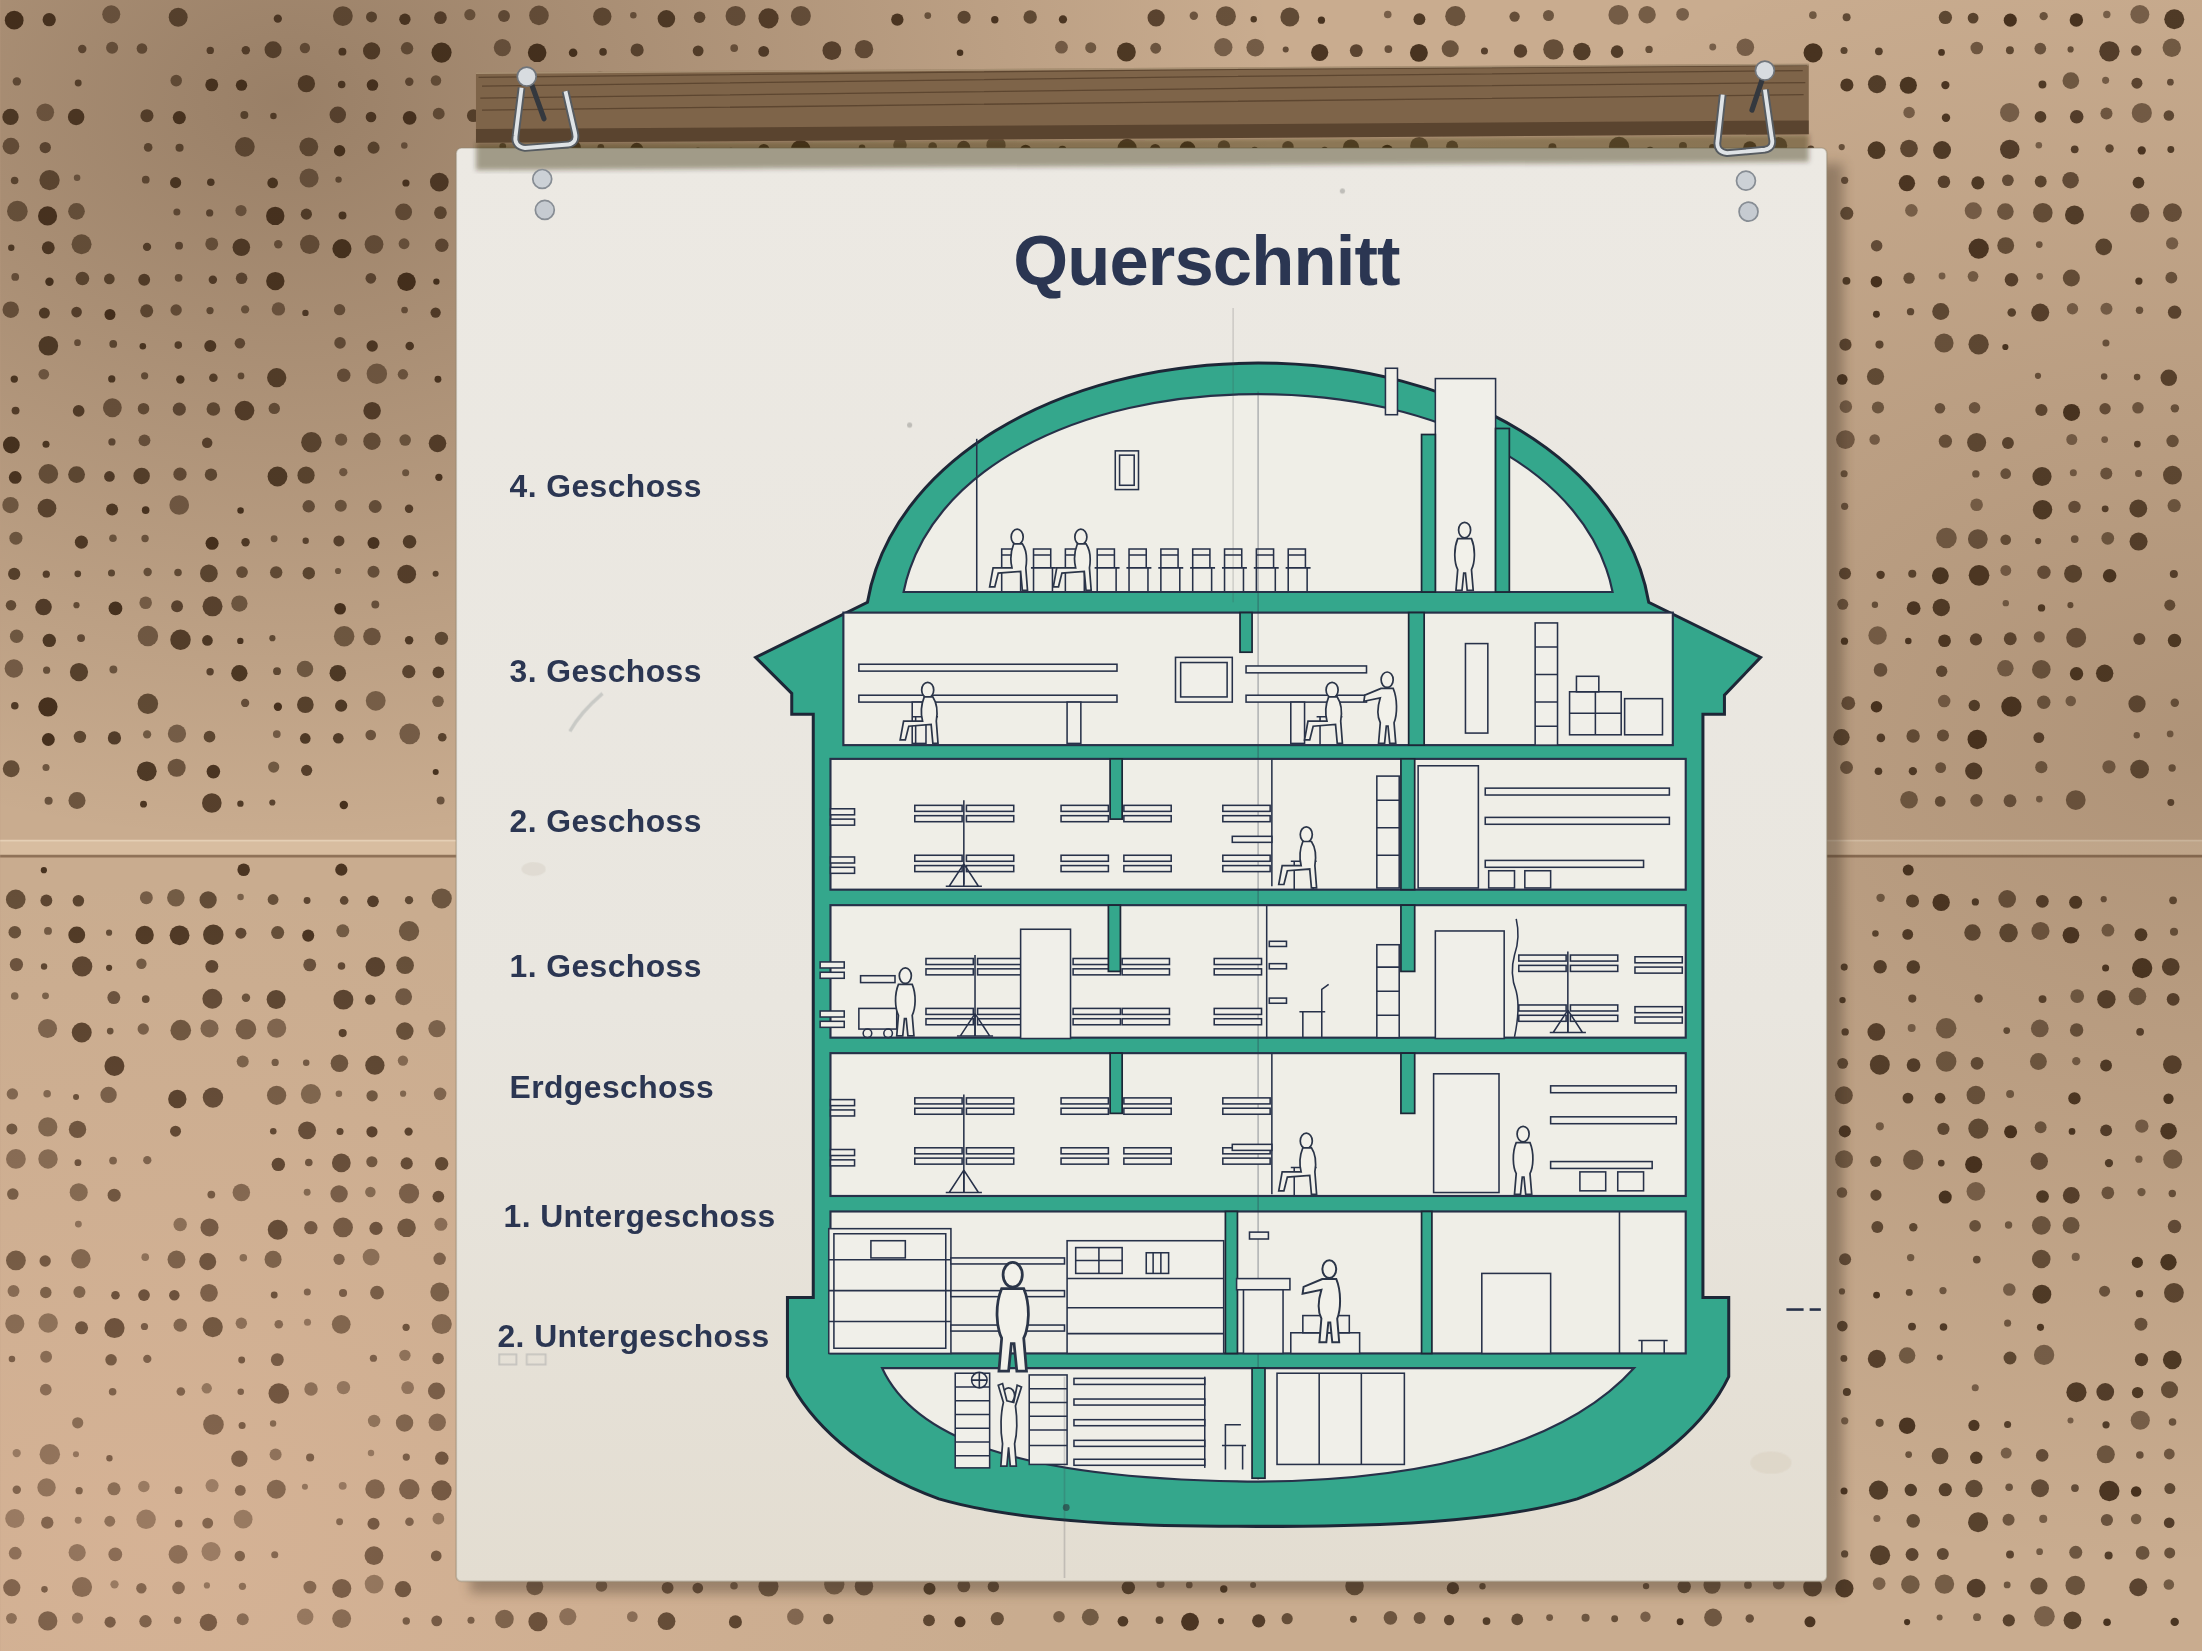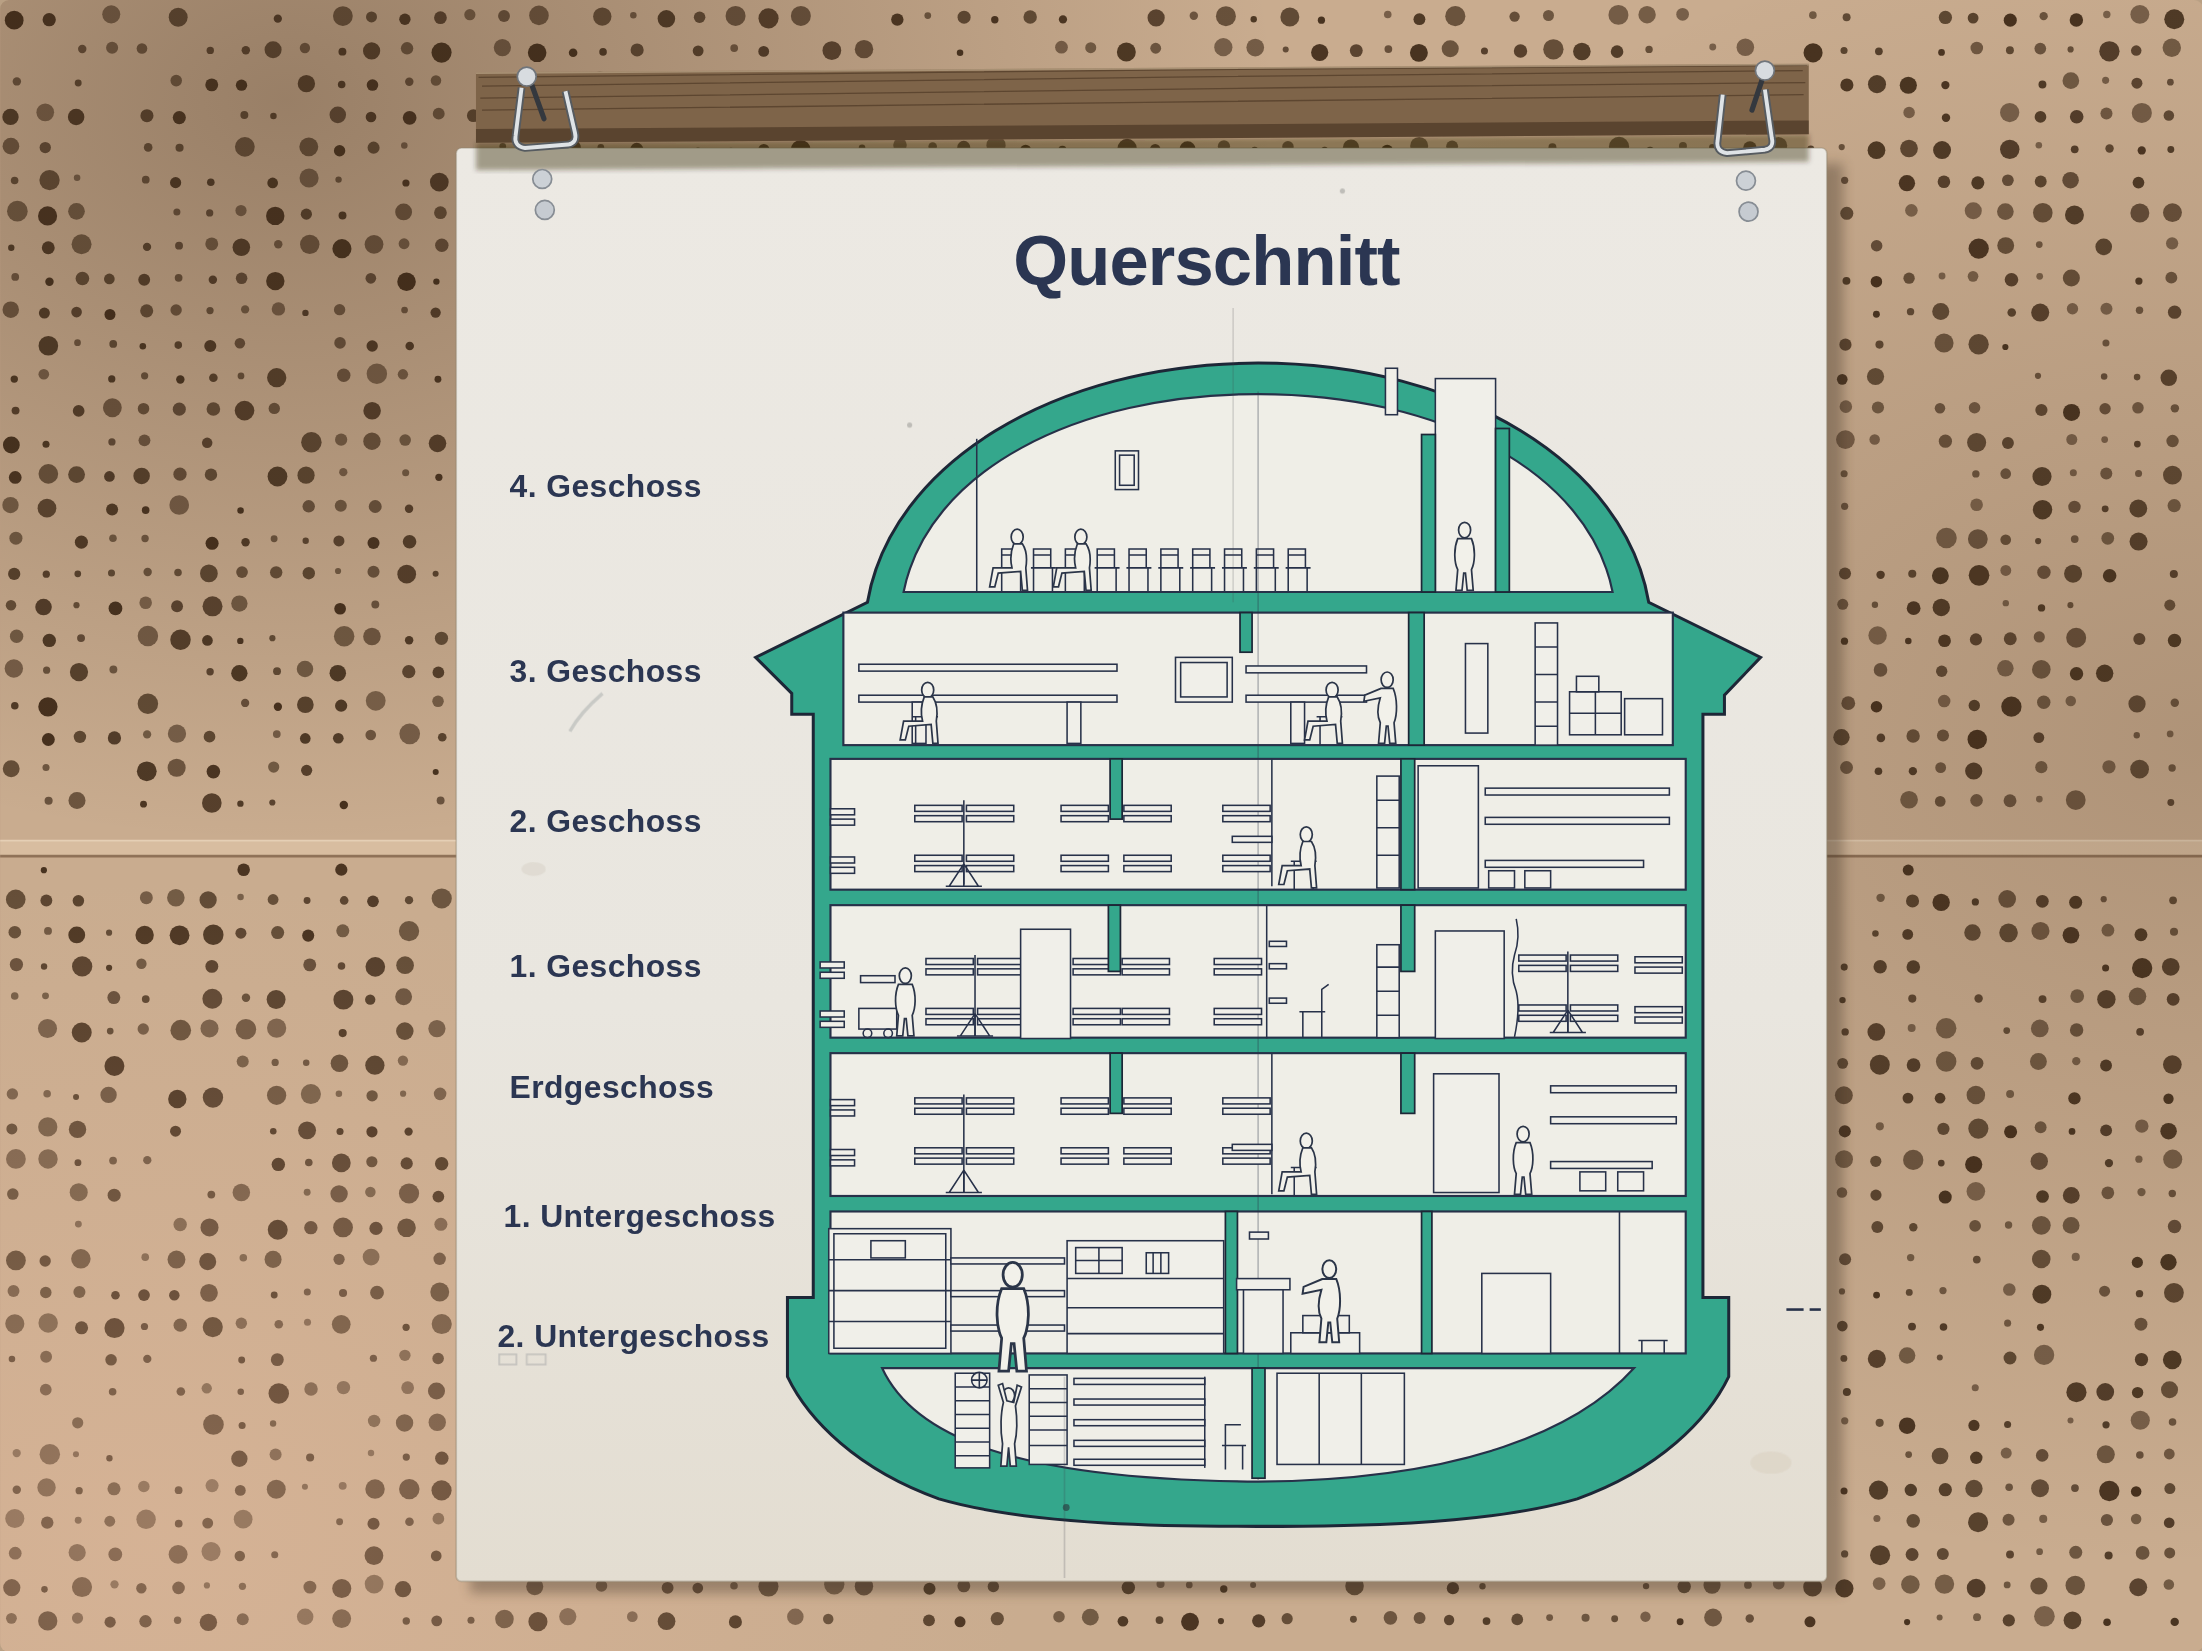--- a/index.html
+++ b/index.html
@@ -1,16 +1,16 @@
 <!DOCTYPE html>
 <html style="--wall-panel: #c9ac8f; --panel-hole: #3a2512; --wood-rail: #7e6449; --poster-background: #eae7e0; --diagram-green: #34a78c; --ink-navy: #273149; --text-navy: #2b3652; --metal: #d8dce0;font-size:13.8px"><head>
 <meta charset="utf-8">
 <style>
   html,body{margin:0;padding:0;background:#b9a084;}
-  #stage{position:relative;width:2203px;height:1652px;overflow:hidden;font-family:"Liberation Sans",sans-serif;border-radius:9px;}
+  #stage{position:relative;width:2203px;height:1652px;overflow:hidden;font-family:"Liberation Sans",sans-serif;}
   svg{position:absolute;left:0;top:0;}
   .grn{fill:var(--diagram-green);stroke:#1d2737;stroke-width:2;}
   .grn-outer{fill:var(--diagram-green);stroke:#1d2737;stroke-width:3.5;}
   .wh{fill:#f0efe9;stroke:#273149;stroke-width:1.8;}
   .room{fill:#efeee7;stroke:#273149;stroke-width:2.5;}
   .ink{stroke:#273149;fill:none;stroke-width:1.8;}
   .fig{fill:#f2f1ea;stroke:#2b3548;stroke-width:2;}
   text{fill:var(--text-navy);font-family:"Liberation Sans",sans-serif;font-weight:700;}
   .floor-label{font-size:37px;letter-spacing:.5px;}
   .title{font-size:82px;letter-spacing:-1px;}

